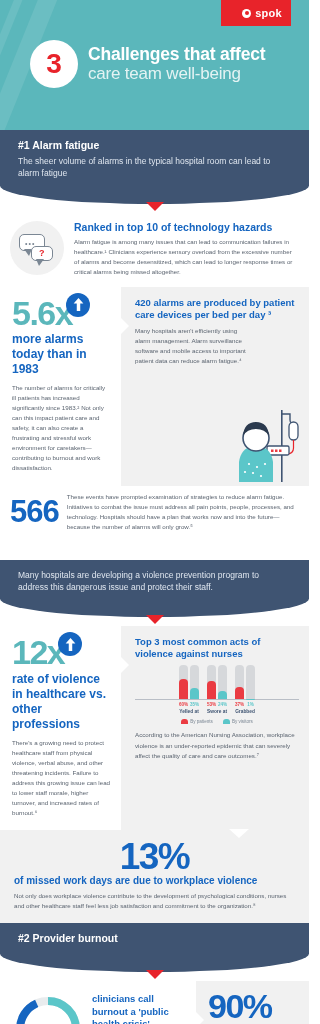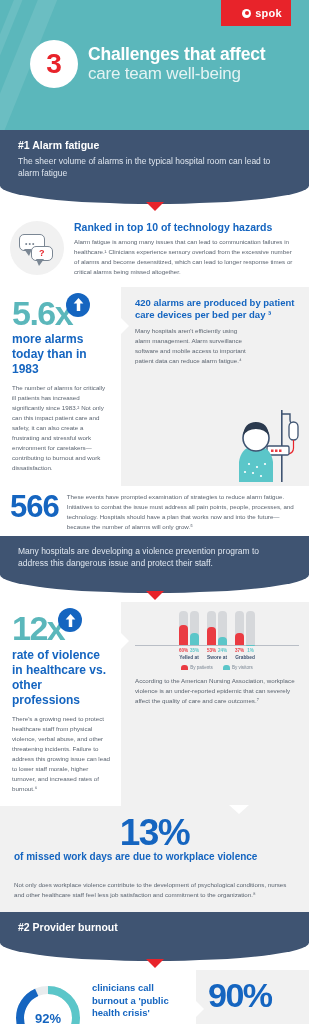--- a/index.html
+++ b/index.html
@@ -126,21 +126,21 @@
   .arrow-badge svg { width:11px; height:13px; }
   .stat-sub {
     font-size:12px; font-weight:bold; color:#1565c0; line-height:1.25; margin:3px 0 6px;
   }
   .col-r h3 { font-size:9.5px; font-weight:bold; color:#1565c0; line-height:1.27; margin-bottom:5px;}
 
   
   .nurse { position:absolute; right:4px; bottom:4px; width:86px; height:72px; }
 
   
-  .block566 { display:flex; gap:8px; padding:6px 10px 4px 10px; align-items:flex-start;}
+  .block566 { display:flex; gap:8px; padding:6px 10px 28px 10px; align-items:center;}
   .n566 { font-size:31px; font-weight:bold; color:#1565c0; line-height:.95; letter-spacing:-1px; flex:0 0 auto;}
   .block566 h3 { font-size:9.5px; font-weight:bold; color:#1565c0; line-height:1.3; margin-bottom:5px;}
   .chart h3 { font-size:9.5px; font-weight:bold; color:#1565c0; line-height:1.27; margin-bottom:6px;}
   .bars { display:flex; justify-content:center; gap:8px; align-items:flex-end; height:34px;
           border-bottom:1.2px solid #b9bec6; padding-bottom:0; }
   .grp { display:flex; gap:2px; align-items:flex-end; }
   .bar { width:9px; position:relative; background:#d6d8db; height:34px; border-radius:4px 4px 0 0; }
   .bar i { position:absolute; left:0; bottom:0; width:100%; border-radius:4px 4px 0 0; display:block;}
   .bar.pat i { background:#ea3b42; }
   .bar.vis i { background:#5bc6c9; }
@@ -158,21 +158,21 @@
   .sw.v { background:#5bc6c9; }
 
   
   .band13 { background:#f1f1f1; padding:10px 14px 12px; position:relative; }
   .band13 .tip {
     position:absolute; right:60px; top:-1px;
     width:0;height:0;border-left:10px solid transparent;border-right:10px solid transparent;
     border-top:9px solid #fff;
   }
   .n13 { font-size:37px; font-weight:bold; color:#1565c0; line-height:.9; letter-spacing:-1.5px;text-align:center;}
-  .band13 h3 { font-size:10px; font-weight:bold; color:#1565c0; margin:2px 0 18px; }
+  .band13 h3 { font-size:10px; font-weight:bold; color:#1565c0; margin:2px 0 5px; }
 
   
   .donut-row { display:flex; padding:8px 10px 10px 8px; gap:8px; }
   .donut { position:relative; width:72px; height:72px; flex:0 0 72px; }
   .donut svg { transform:rotate(-90deg); }
   .donut .ctr {
     position:absolute; inset:0; display:flex; align-items:center; justify-content:center;
     font-size:13px; font-weight:bold; color:#1565c0;
   }
   .donut-txt h3 { font-size:9.5px; font-weight:bold; color:#1565c0; line-height:1.28; margin-bottom:5px; }
@@ -288,20 +288,21 @@
           </svg>
         </div>
       </div>
       <div class="stat-sub">rate of violence in healthcare vs. other professions</div>
       <div class="body-txt">There's a growing need to protect healthcare staff from physical violence, verbal abuse, and other threatening incidents. Failure to address this growing issue can lead to lower staff morale, higher turnover, and increased rates of burnout.⁶</div>
     </div>
 
     <div class="col-r">
       <div class="notch"></div>
       <div class="chart">
+        <h3>Top 3 most common acts of violence against nurses</h3>
         <div class="bars">
           <div class="grp">
             <div class="bar pat">
                 <i style="height:60%"></i>
               </div>
             <div class="bar vis">
                 <i style="height:35%"></i>
               </div>
           </div>
           <div class="grp">

